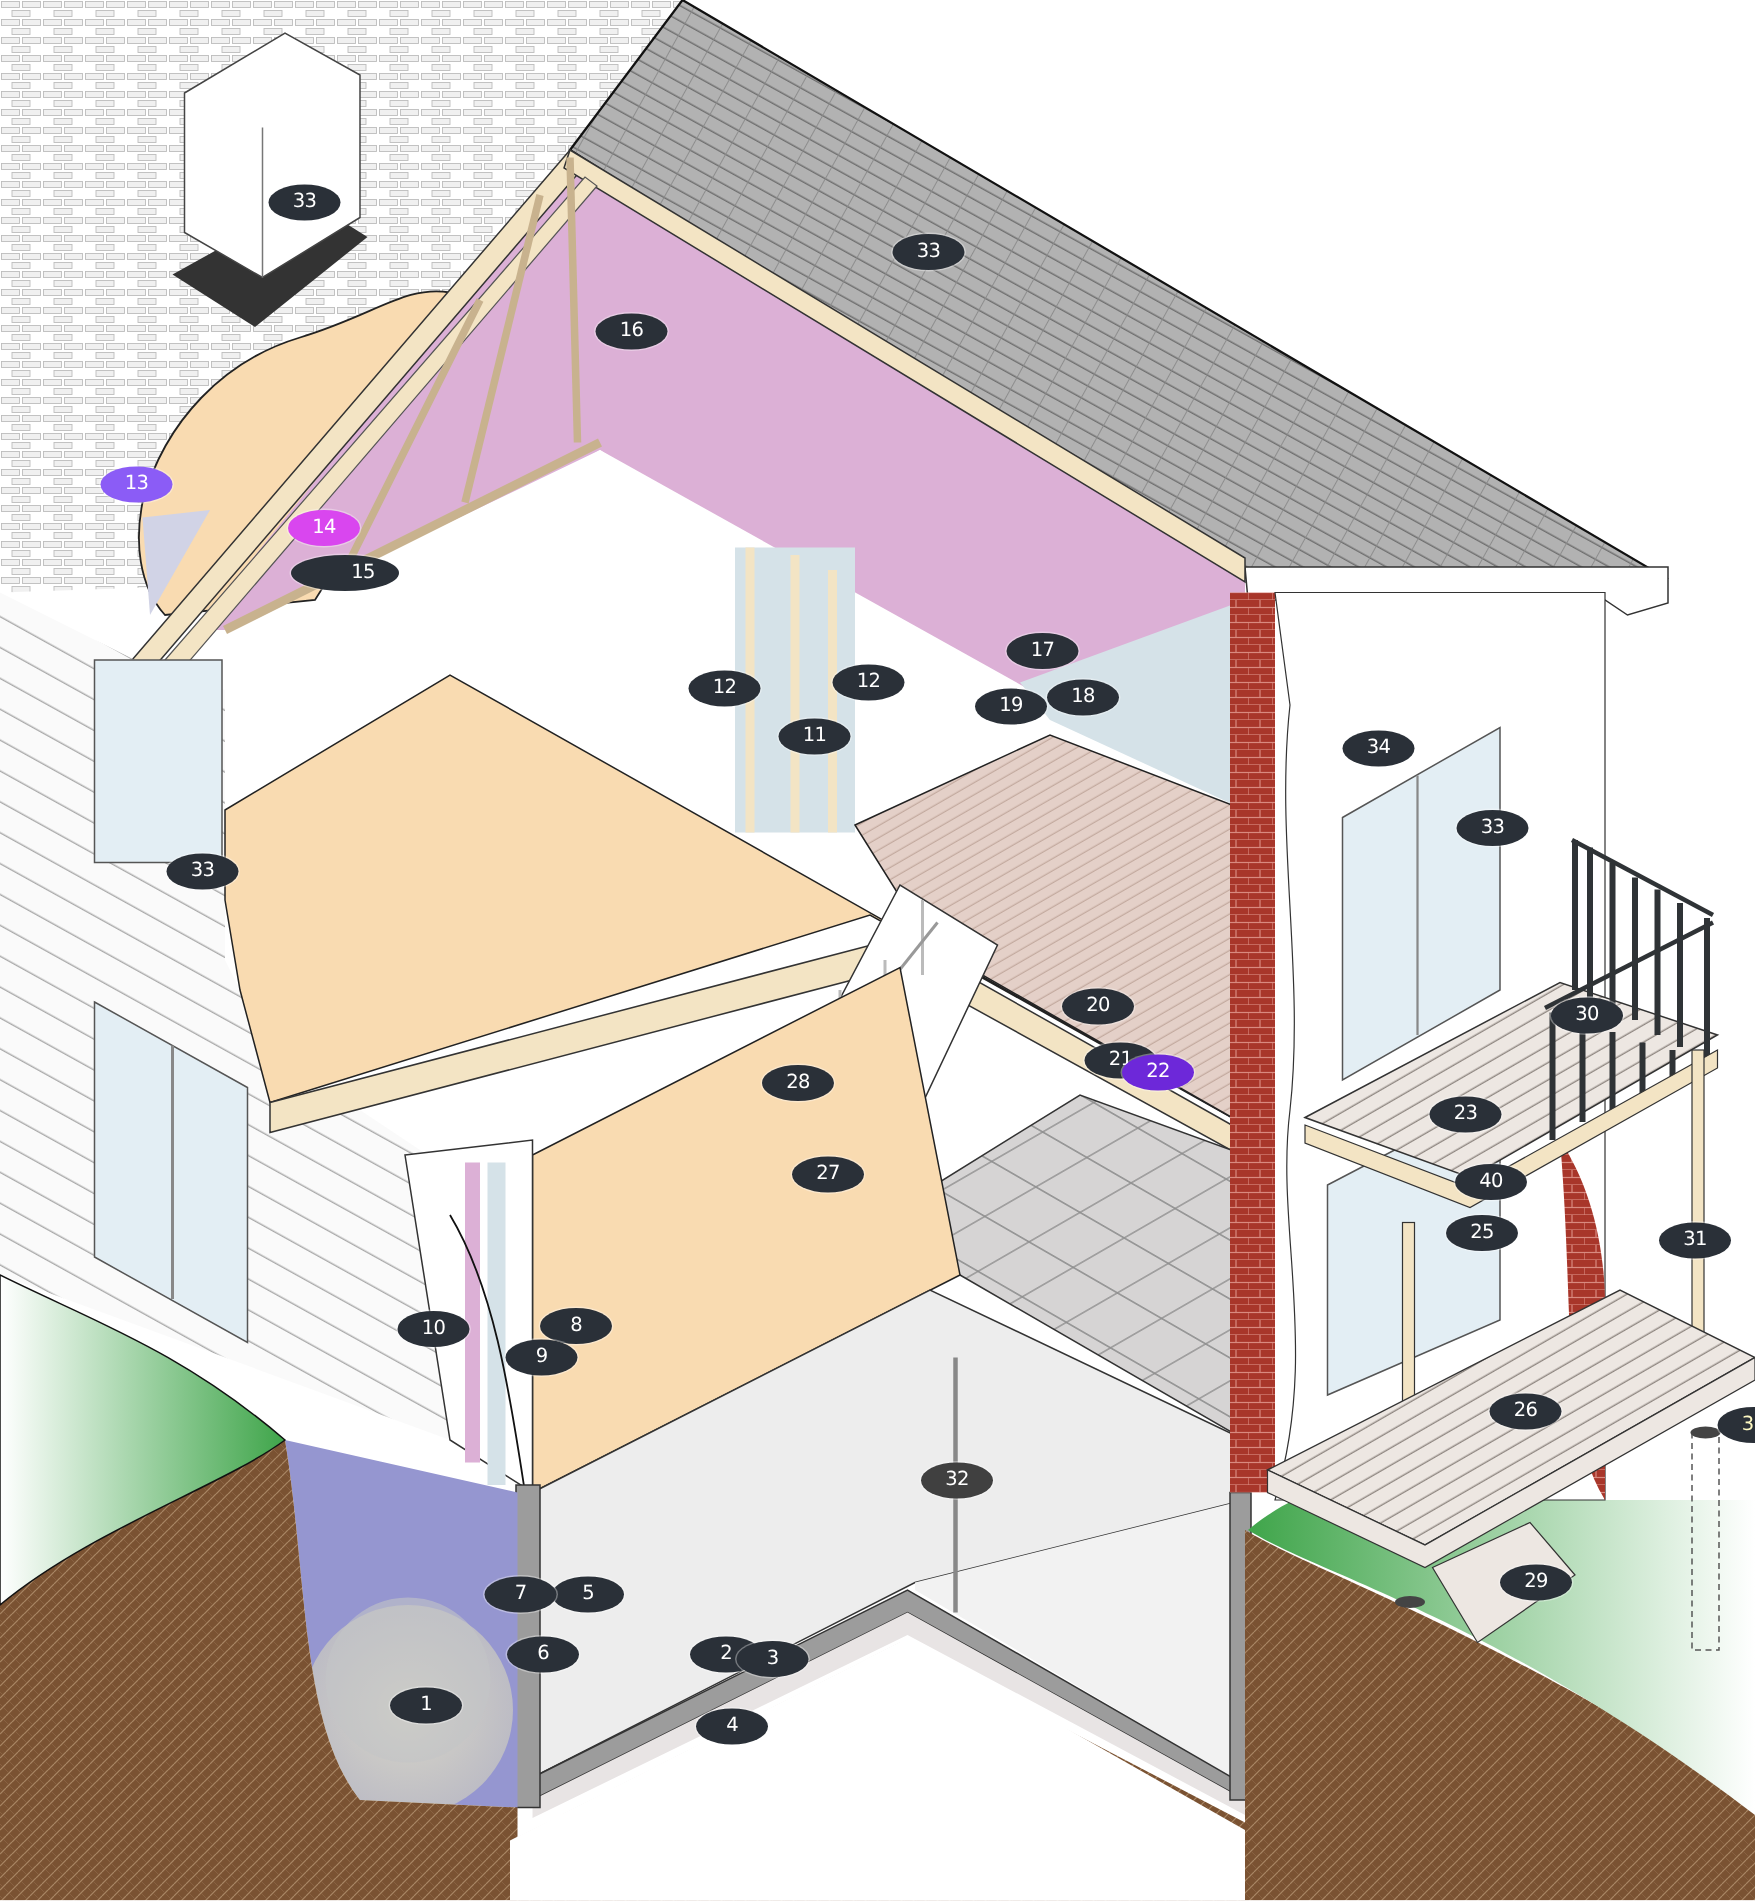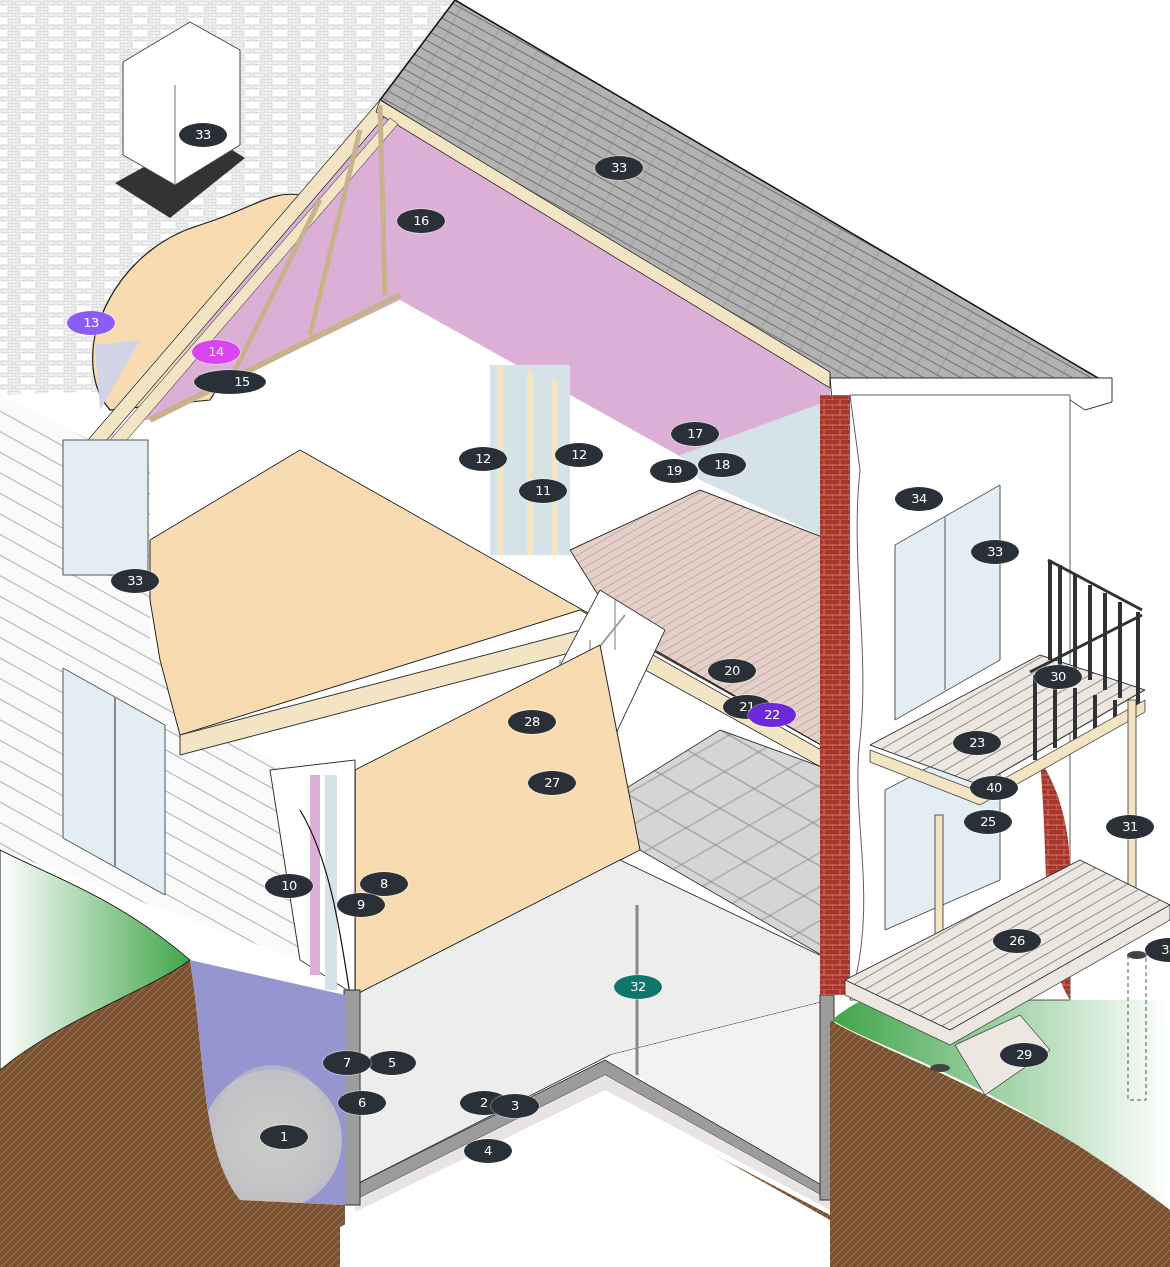--- a/index.html
+++ b/index.html
@@ -223,21 +223,21 @@
       <div class="callout" style="left: 700px; top: 715px; background: #6d28d9; color: rgb(255, 255, 255); margin-left: 48px;">22</div>
       <div class="callout" style="left: 965px; top: 743px; background: rgb(42, 48, 56); color: rgb(255, 255, 255);">23</div>
       <div class="callout" style="left: 982px; top: 788px; background: rgb(42, 48, 56); color: rgb(255, 255, 255);">40</div>
       <div class="callout" style="left: 976px; top: 822px; background: rgb(42, 48, 56); color: rgb(255, 255, 255);">25</div>
       <div class="callout" style="left: 1005px; top: 941px; background: rgb(42, 48, 56); color: rgb(255, 255, 255);">26</div>
       <div class="callout" style="left: 540px; top: 783px; background: rgb(42, 48, 56); color: rgb(255, 255, 255);">27</div>
       <div class="callout" style="left: 520px; top: 722px; background: rgb(42, 48, 56); color: rgb(255, 255, 255);">28</div>
       <div class="callout" style="left: 1012px; top: 1055px; background: rgb(42, 48, 56); color: rgb(255, 255, 255);">29</div>
       <div class="callout" style="left: 1046px; top: 677px; background: rgb(42, 48, 56); color: rgb(255, 255, 255);">30</div>
       <div class="callout" style="left: 1118px; top: 827px; background: rgb(42, 48, 56); color: rgb(255, 255, 255);">31</div>
-      <div class="callout" style="left: 626px; top: 987px; background: #0f766e; color: rgb(255, 255, 255);">32</div>
+      <div class="callout" style="left: 626px; top: 987px; background: #404040; color: rgb(255, 255, 255);">32</div>
       <div class="callout" style="left: 191px; top: 135px; background: rgb(42, 48, 56); color: rgb(255, 255, 255);">33</div>
       <div class="callout" style="left: 607px; top: 168px; background: rgb(42, 48, 56); color: rgb(255, 255, 255);">33</div>
       <div class="callout" style="left: 123px; top: 581px; background: rgb(42, 48, 56); color: rgb(255, 255, 255);">33</div>
       <div class="callout" style="left: 983px; top: 552px; background: rgb(42, 48, 56); color: rgb(255, 255, 255);">33</div>
       <div class="callout" style="left: 907px; top: 499px; background: rgb(42, 48, 56); color: rgb(255, 255, 255);">34</div>
       <div class="callout" style="left: 1157px; top: 950px; background: rgb(42, 48, 56); color: #fef9c3;">35</div>
     </div>
 </div>
 
 </body></html>

